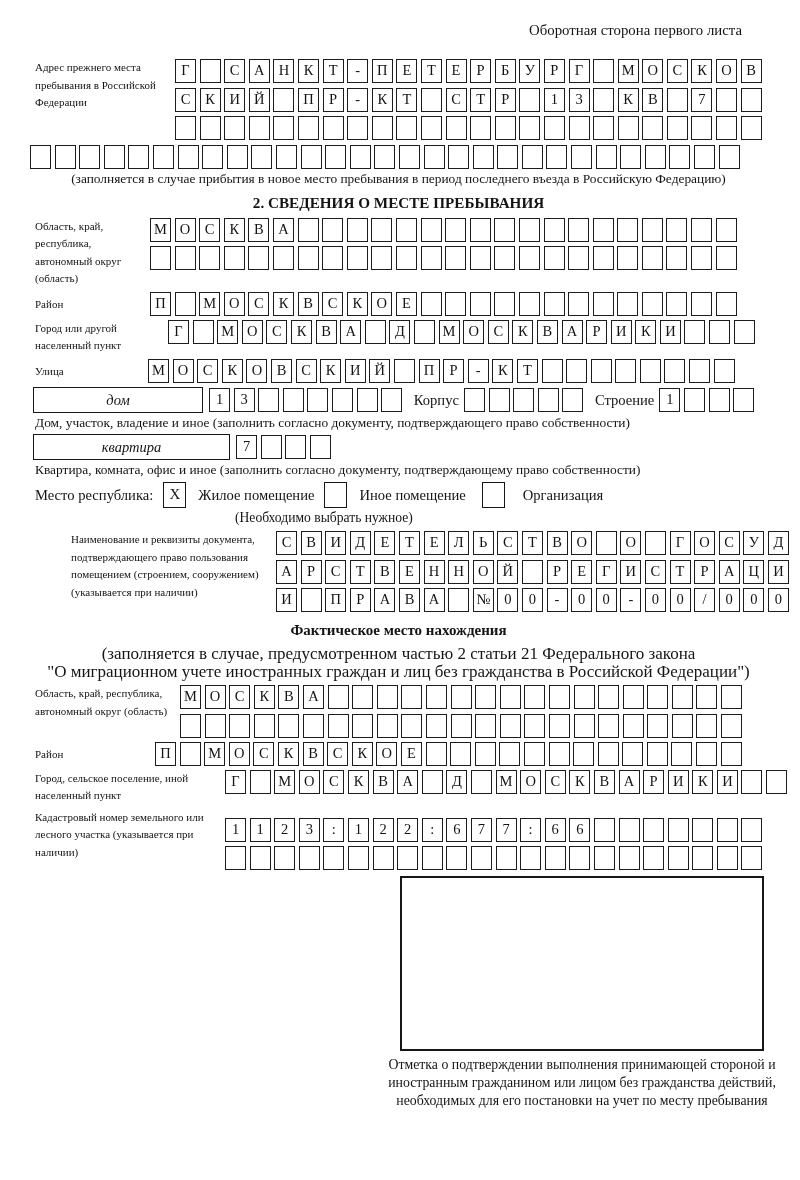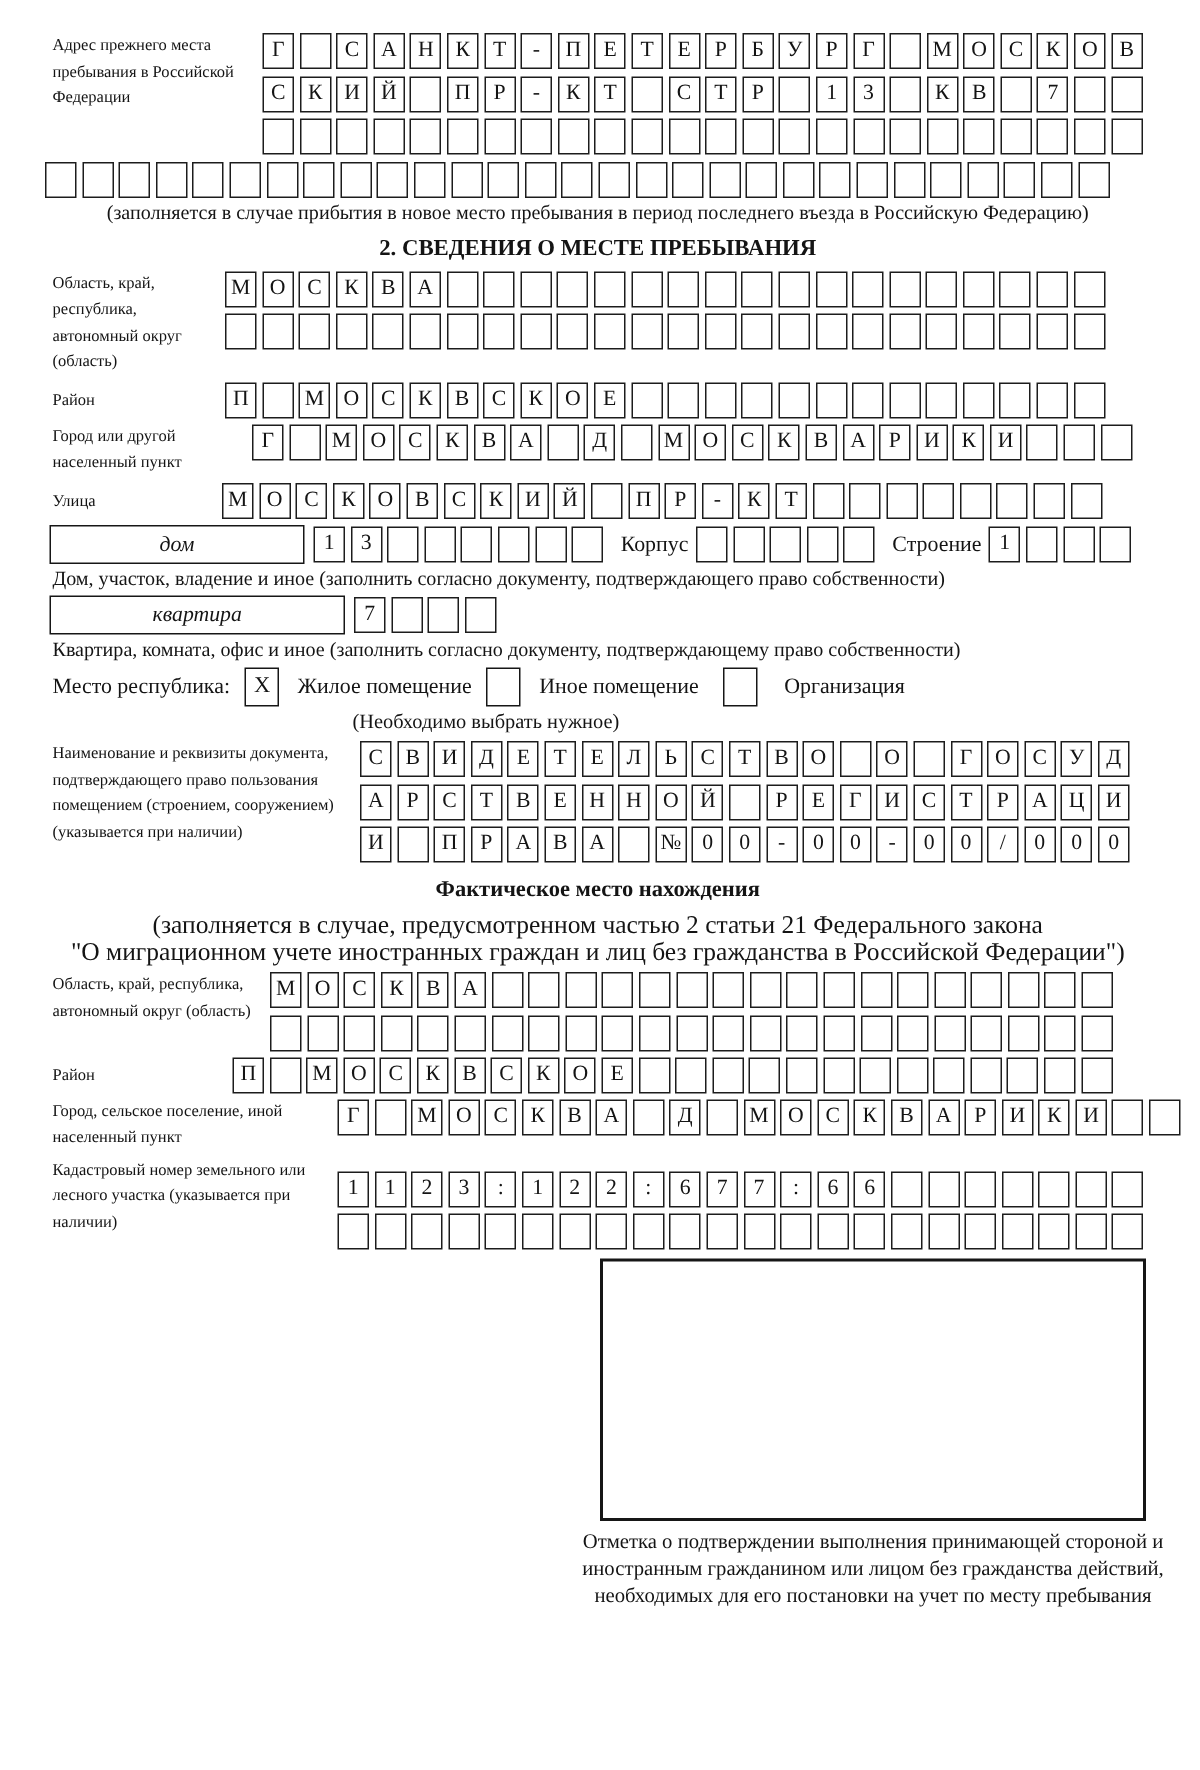--- a/index.html
+++ b/index.html
@@ -35,20 +35,21 @@
   .cad-boxes{margin-top:9px;}
   .stamp-box{box-sizing:border-box;width:364px;height:175px;border:2px solid #161616;
              margin:6px 0 0 365px;}
   .stamp-caption{width:400px;margin:5px 0 0 347px;text-align:center;font-size:13.8px;line-height:18px;}
 </style>
 </head>
 <body>
 
 <div class="page">
 
+  <div class="header-note">Оборотная сторона первого листа</div>
 
   <div class="field">
     <div class="field-label w140">Адрес прежнего места пребывания в Российской Федерации</div>
     <div class="boxcol">
       <div class="cells">
           <span class="cell">Г</span>
           <span class="cell"></span>
           <span class="cell">С</span>
           <span class="cell">А</span>
           <span class="cell">Н</span>
@@ -356,21 +357,21 @@
     <span>Место республика:</span>
     <span class="checkbox">X</span>
     <span>Жилое помещение</span>
     <span class="checkbox"></span>
     <span>Иное помещение</span>
     <span class="checkbox" style="margin-left:16px;margin-right:18px;"></span>
     <span>Организация</span>
   </div>
   <div class="stay-caption">(Необходимо выбрать нужное)</div>
 
-  <div class="field" style="margin-top:5px;">
+  <div class="field" style="margin-top:5px;margin-left:36px;">
     <div class="field-label w205">Наименование и реквизиты документа, подтверждающего право пользования помещением (строением, сооружением) (указывается при наличии)</div>
     <div class="boxcol">
       <div class="cells">
           <span class="cell">С</span>
           <span class="cell">В</span>
           <span class="cell">И</span>
           <span class="cell">Д</span>
           <span class="cell">Е</span>
           <span class="cell">Т</span>
           <span class="cell">Е</span>

